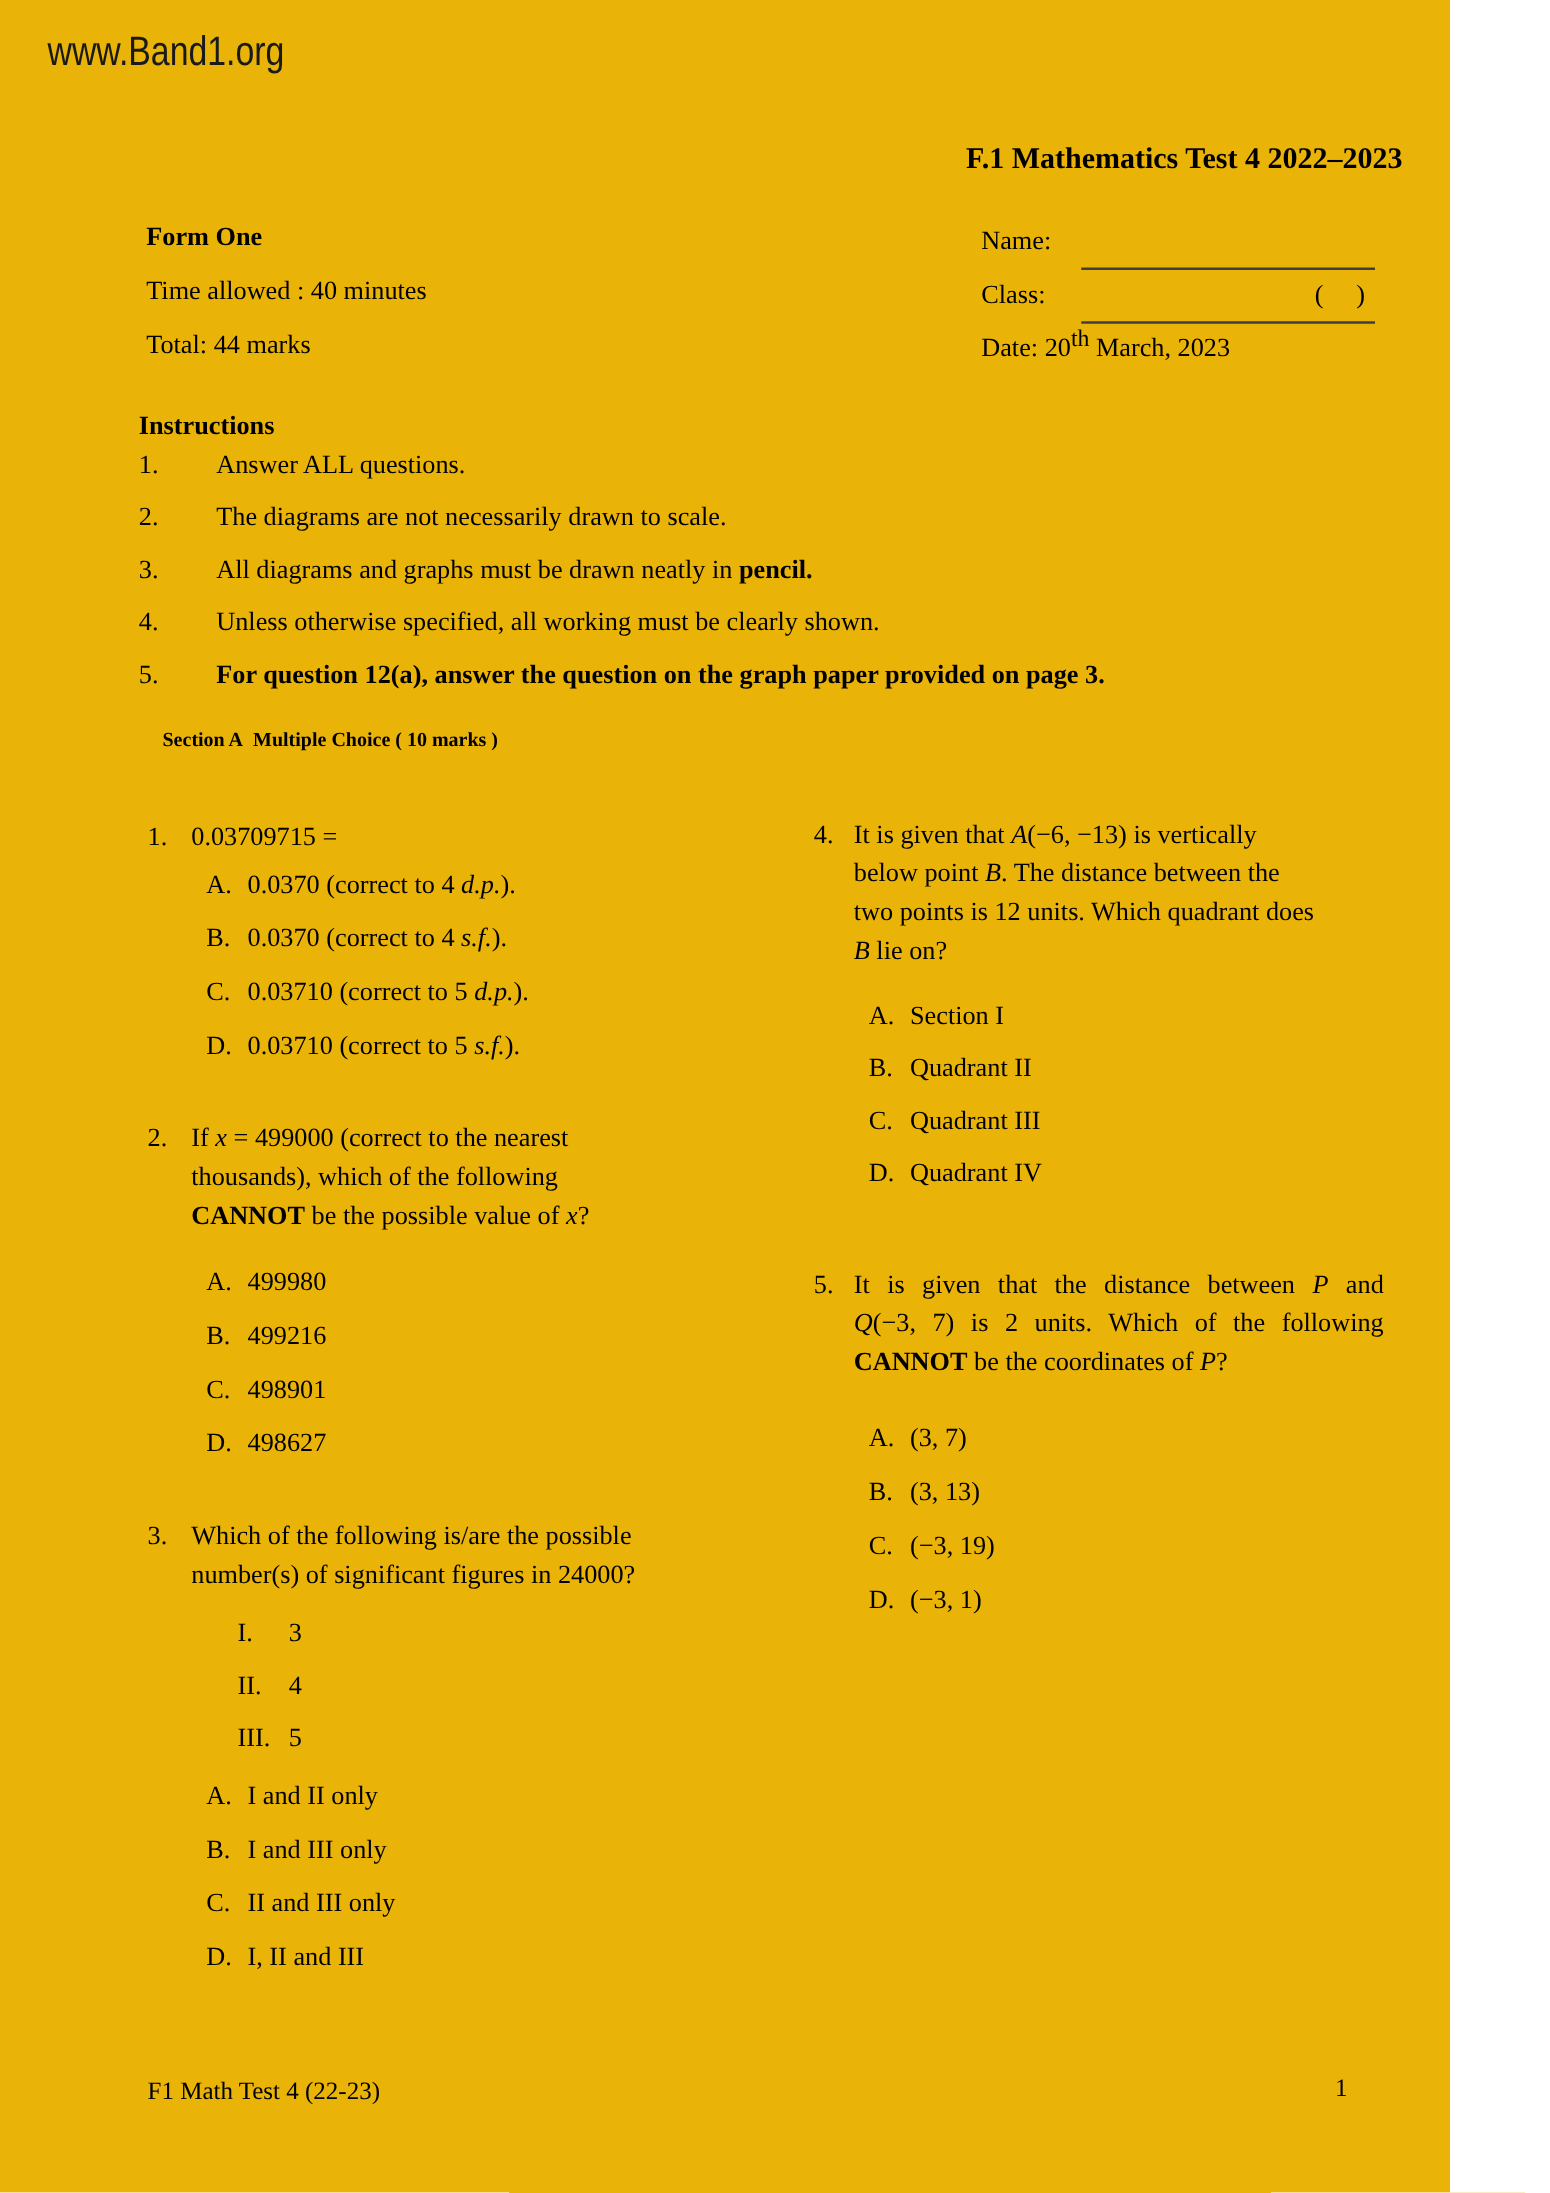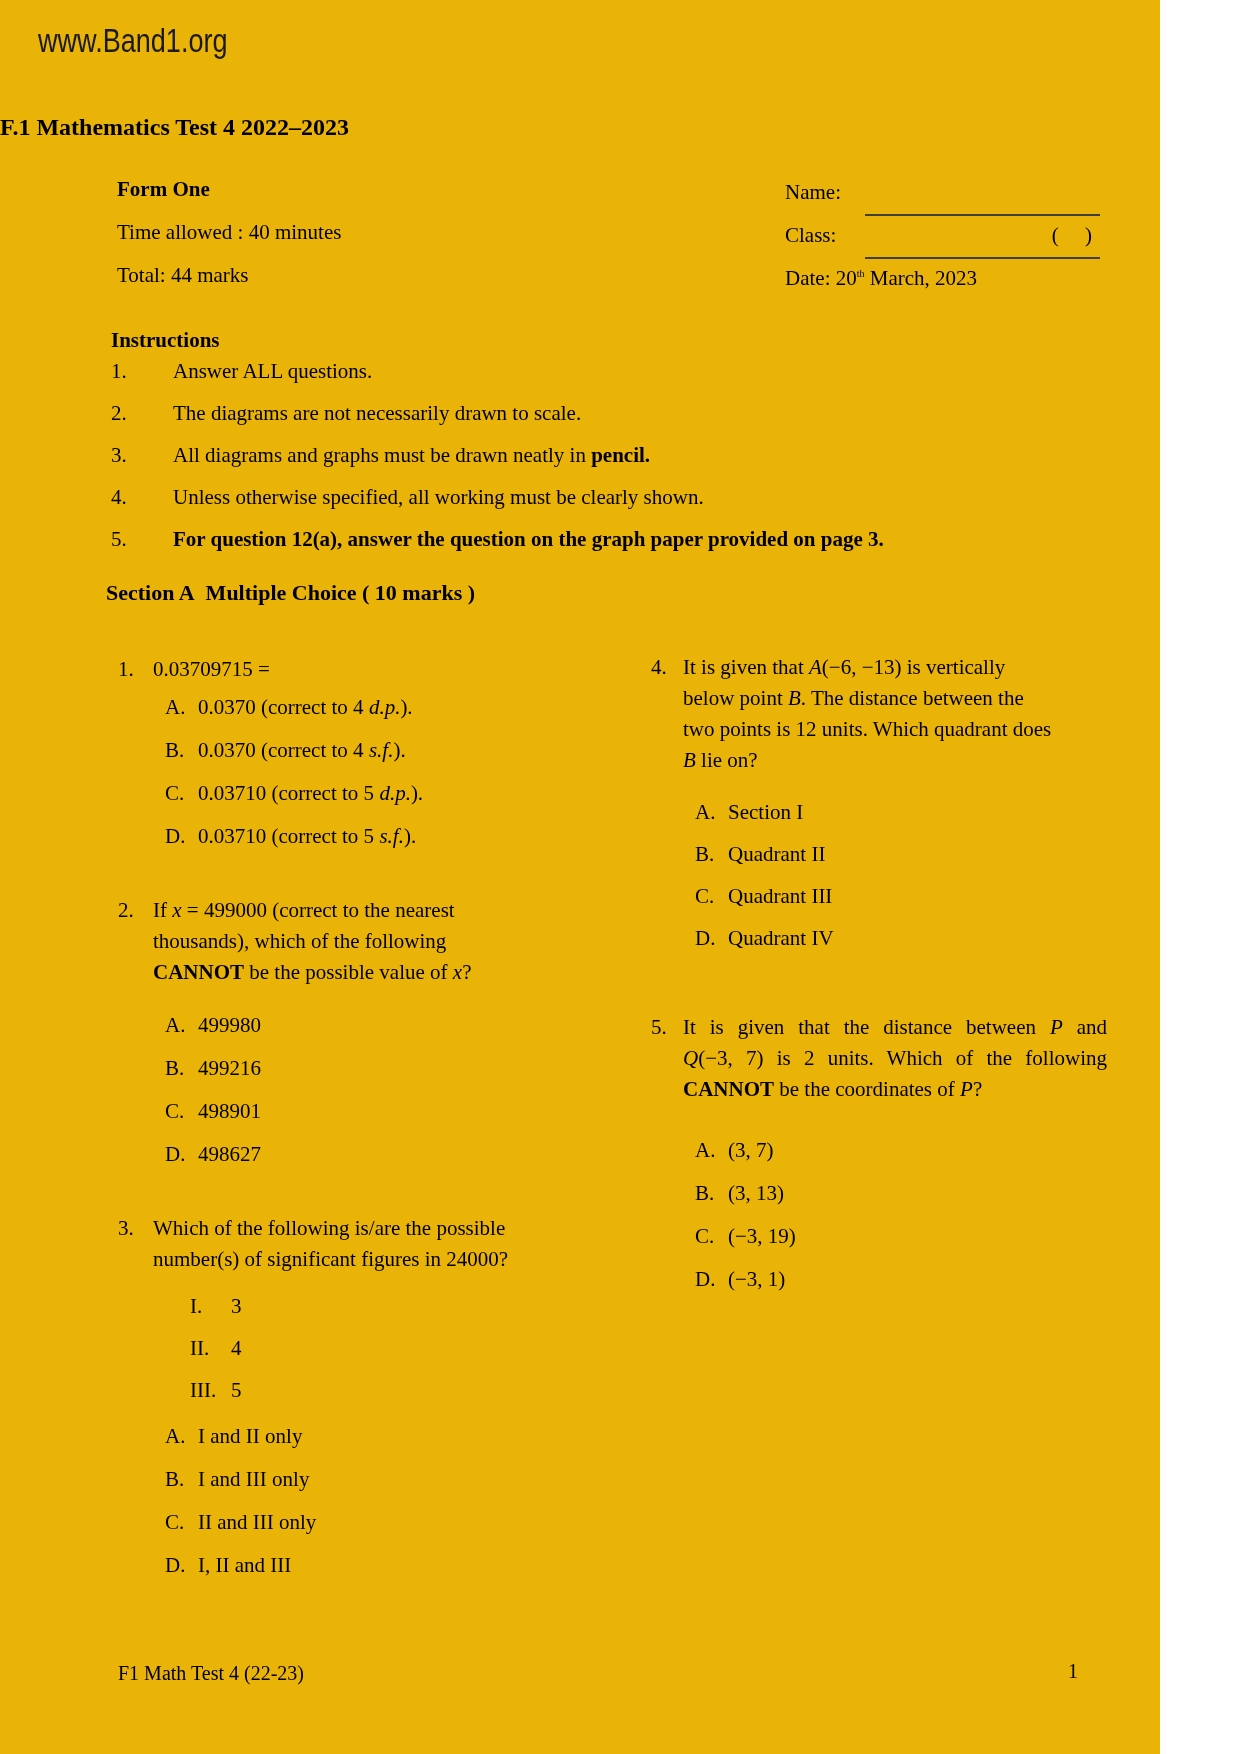--- a/index.html
+++ b/index.html
@@ -2,38 +2,38 @@
 <html><head>
 <meta charset="utf-8">
 <style>
   html,body{margin:0;padding:0;background:#ffffff;}
   .page{position:relative;width:1160px;height:1754px;background:#eab308;
         font-family:"Liberation Serif",serif;font-size:21px;color:#000;overflow:hidden;text-decoration:underline;}
 
   .wm{position:absolute;left:38px;top:22px;font-family:"Liberation Sans",sans-serif;
       font-size:33px;color:#1a1a1a;transform:scaleX(.82);transform-origin:0 0;white-space:pre;}
 
-  .title{position:absolute;left:0;top:114px;width:1122px;text-align:left;
+  .title{position:absolute;left:0;top:114px;width:1122px;text-align:right;
          font-size:24px;font-weight:bold;white-space:pre;}
 
   .info-left{position:absolute;left:117px;top:168px;}
   .info-right{position:absolute;left:785px;top:171px;}
   .irow{height:43px;line-height:43px;white-space:pre;}
   .b{font-weight:bold;}
   .ilabel{display:inline-block;width:80px;}
   .uline{display:inline-block;width:235px;border-bottom:2px solid #3f3f3f;}
   .uline.parens{text-align:right;padding-right:8px;box-sizing:border-box;}
-  sup{font-size:10px;vertical-align:super;line-height:0;}
+  sup{font-size:19px;vertical-align:super;line-height:0;}
 
   .instr{position:absolute;left:111px;top:325px;}
   .instr-h{font-weight:bold;line-height:31px;margin-bottom:-6px;}
   .instr-row{display:flex;line-height:42px;white-space:pre;}
   .instr-num{width:62px;flex:none;}
 
-  .sect{position:absolute;left:106px;top:577px;font-weight:bold;font-size:22px;line-height:31px;white-space:pre;}
+  .sect{position:absolute;left:130px;top:577px;font-weight:bold;font-size:16px;line-height:31px;white-space:pre;}
 
   .col{position:absolute;}
   #col-left{left:118px;top:654px;width:480px;}
   #col-right{left:651px;top:652px;width:470px;}
   .q{position:relative;padding-left:35px;}
   #col-right .q{padding-left:32px;}
   #col-left .q + .q{margin-top:43px;}
   #col-right .q + .q{margin-top:58px;}
   .q-num{position:absolute;left:0;top:0;line-height:31px;}
   .tline{line-height:31px;white-space:pre;}

